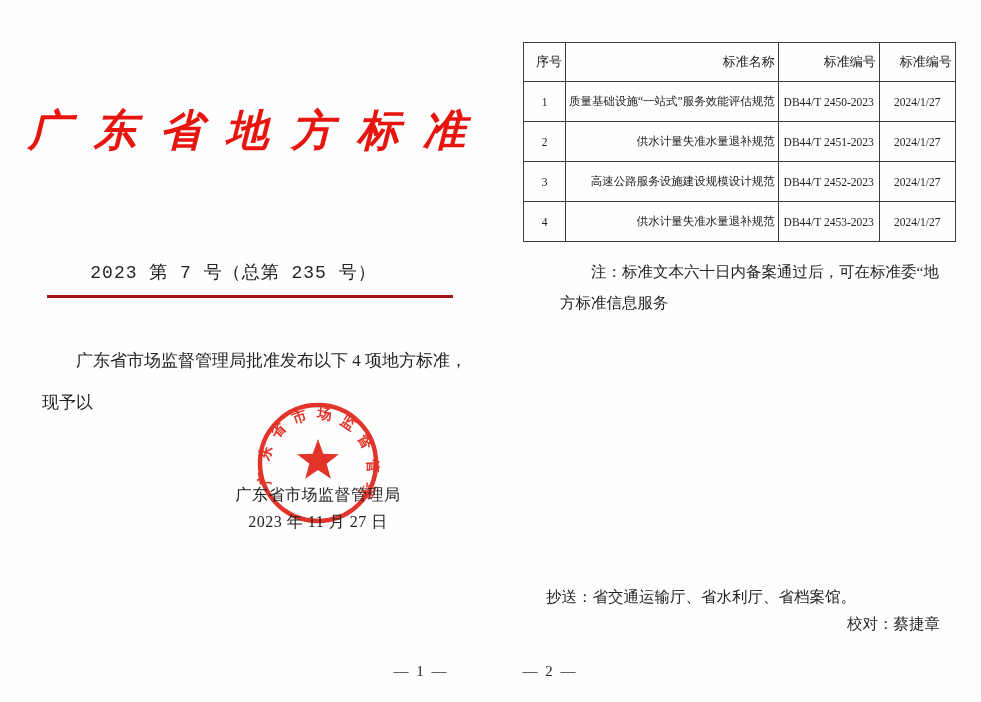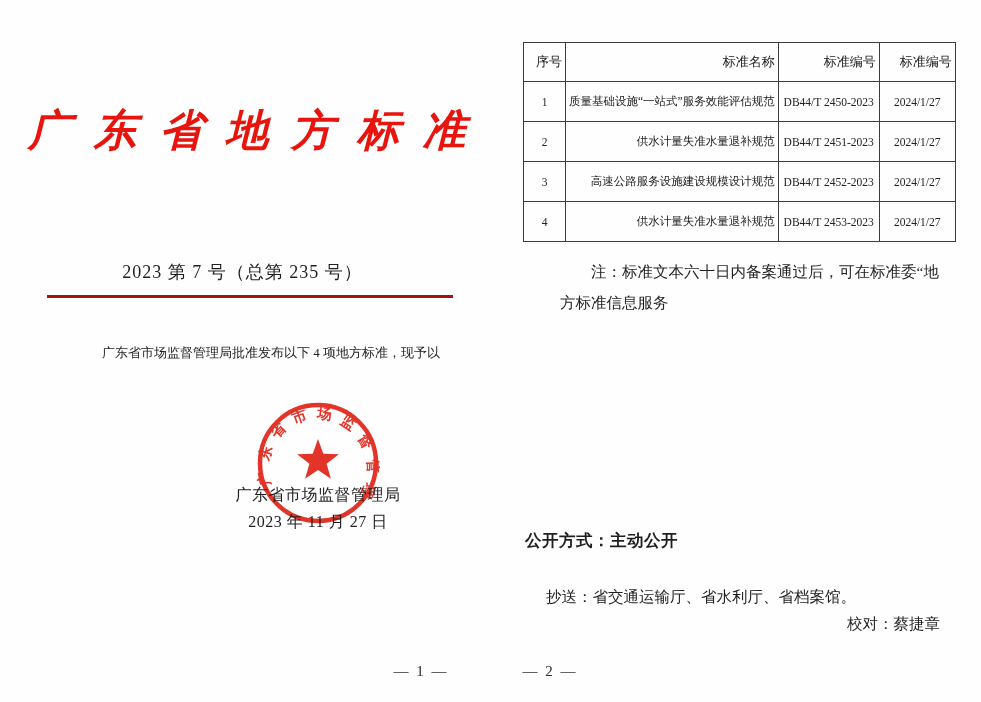--- a/index.html
+++ b/index.html
@@ -15,31 +15,31 @@
   
   .doc-title{
     left:28px;width:428px;
     text-align:center;
     font-size:43px;font-weight:bold;
     color:#e8150f;
     letter-spacing:6px;
     white-space:nowrap;
   }
   .issue-no{
-    left:30px;width:425px;top:260px;
+    left:21px;width:425px;top:260px;
     text-align:center;
-    font-size:18px;letter-spacing:1px;
+    font-size:18px;letter-spacing:1px;font-family:Liberation Mono, monospace;
   }
   .red-rule{
     left:47px;top:295px;width:406px;height:3px;
     background:#a31515;
   }
   .body-par{
     left:42px;top:340px;width:432px;
-    font-size:13px;line-height:25px;text-align:center;
+    font-size:17px;line-height:42px;
   }
   .body-par .line1{text-indent:2em;}
   .seal-svg{left:253px;top:398px;}
   .sign-block{
     left:218px;top:481px;width:200px;
     text-align:center;font-size:16px;line-height:27px;
     letter-spacing:0.5px;
   }
   .pageno{
     top:663px;width:100px;text-align:center;
@@ -160,21 +160,20 @@
         <td>DB44/T 2453-2023</td>
         <td>2024/1/27</td>
       </tr>
     </tbody>
   </table>
 
   <div class="abs note-par">
     <div class="line1">注：标准文本六十日内备案通过后，可在标准委“地方标准信息服务</div>
   </div>
 
-  <div class="abs disclosure">公开方式：主动公开</div>
 
   <div class="abs cc-line">抄送：省交通运输厅、省水利厅、省档案馆。</div>
 
   <div class="abs proof-line">校对：蔡捷章</div>
 
   <div class="abs pageno" id="pageno-2">— 2 —</div>
 
 </div>
 
 </body></html>

